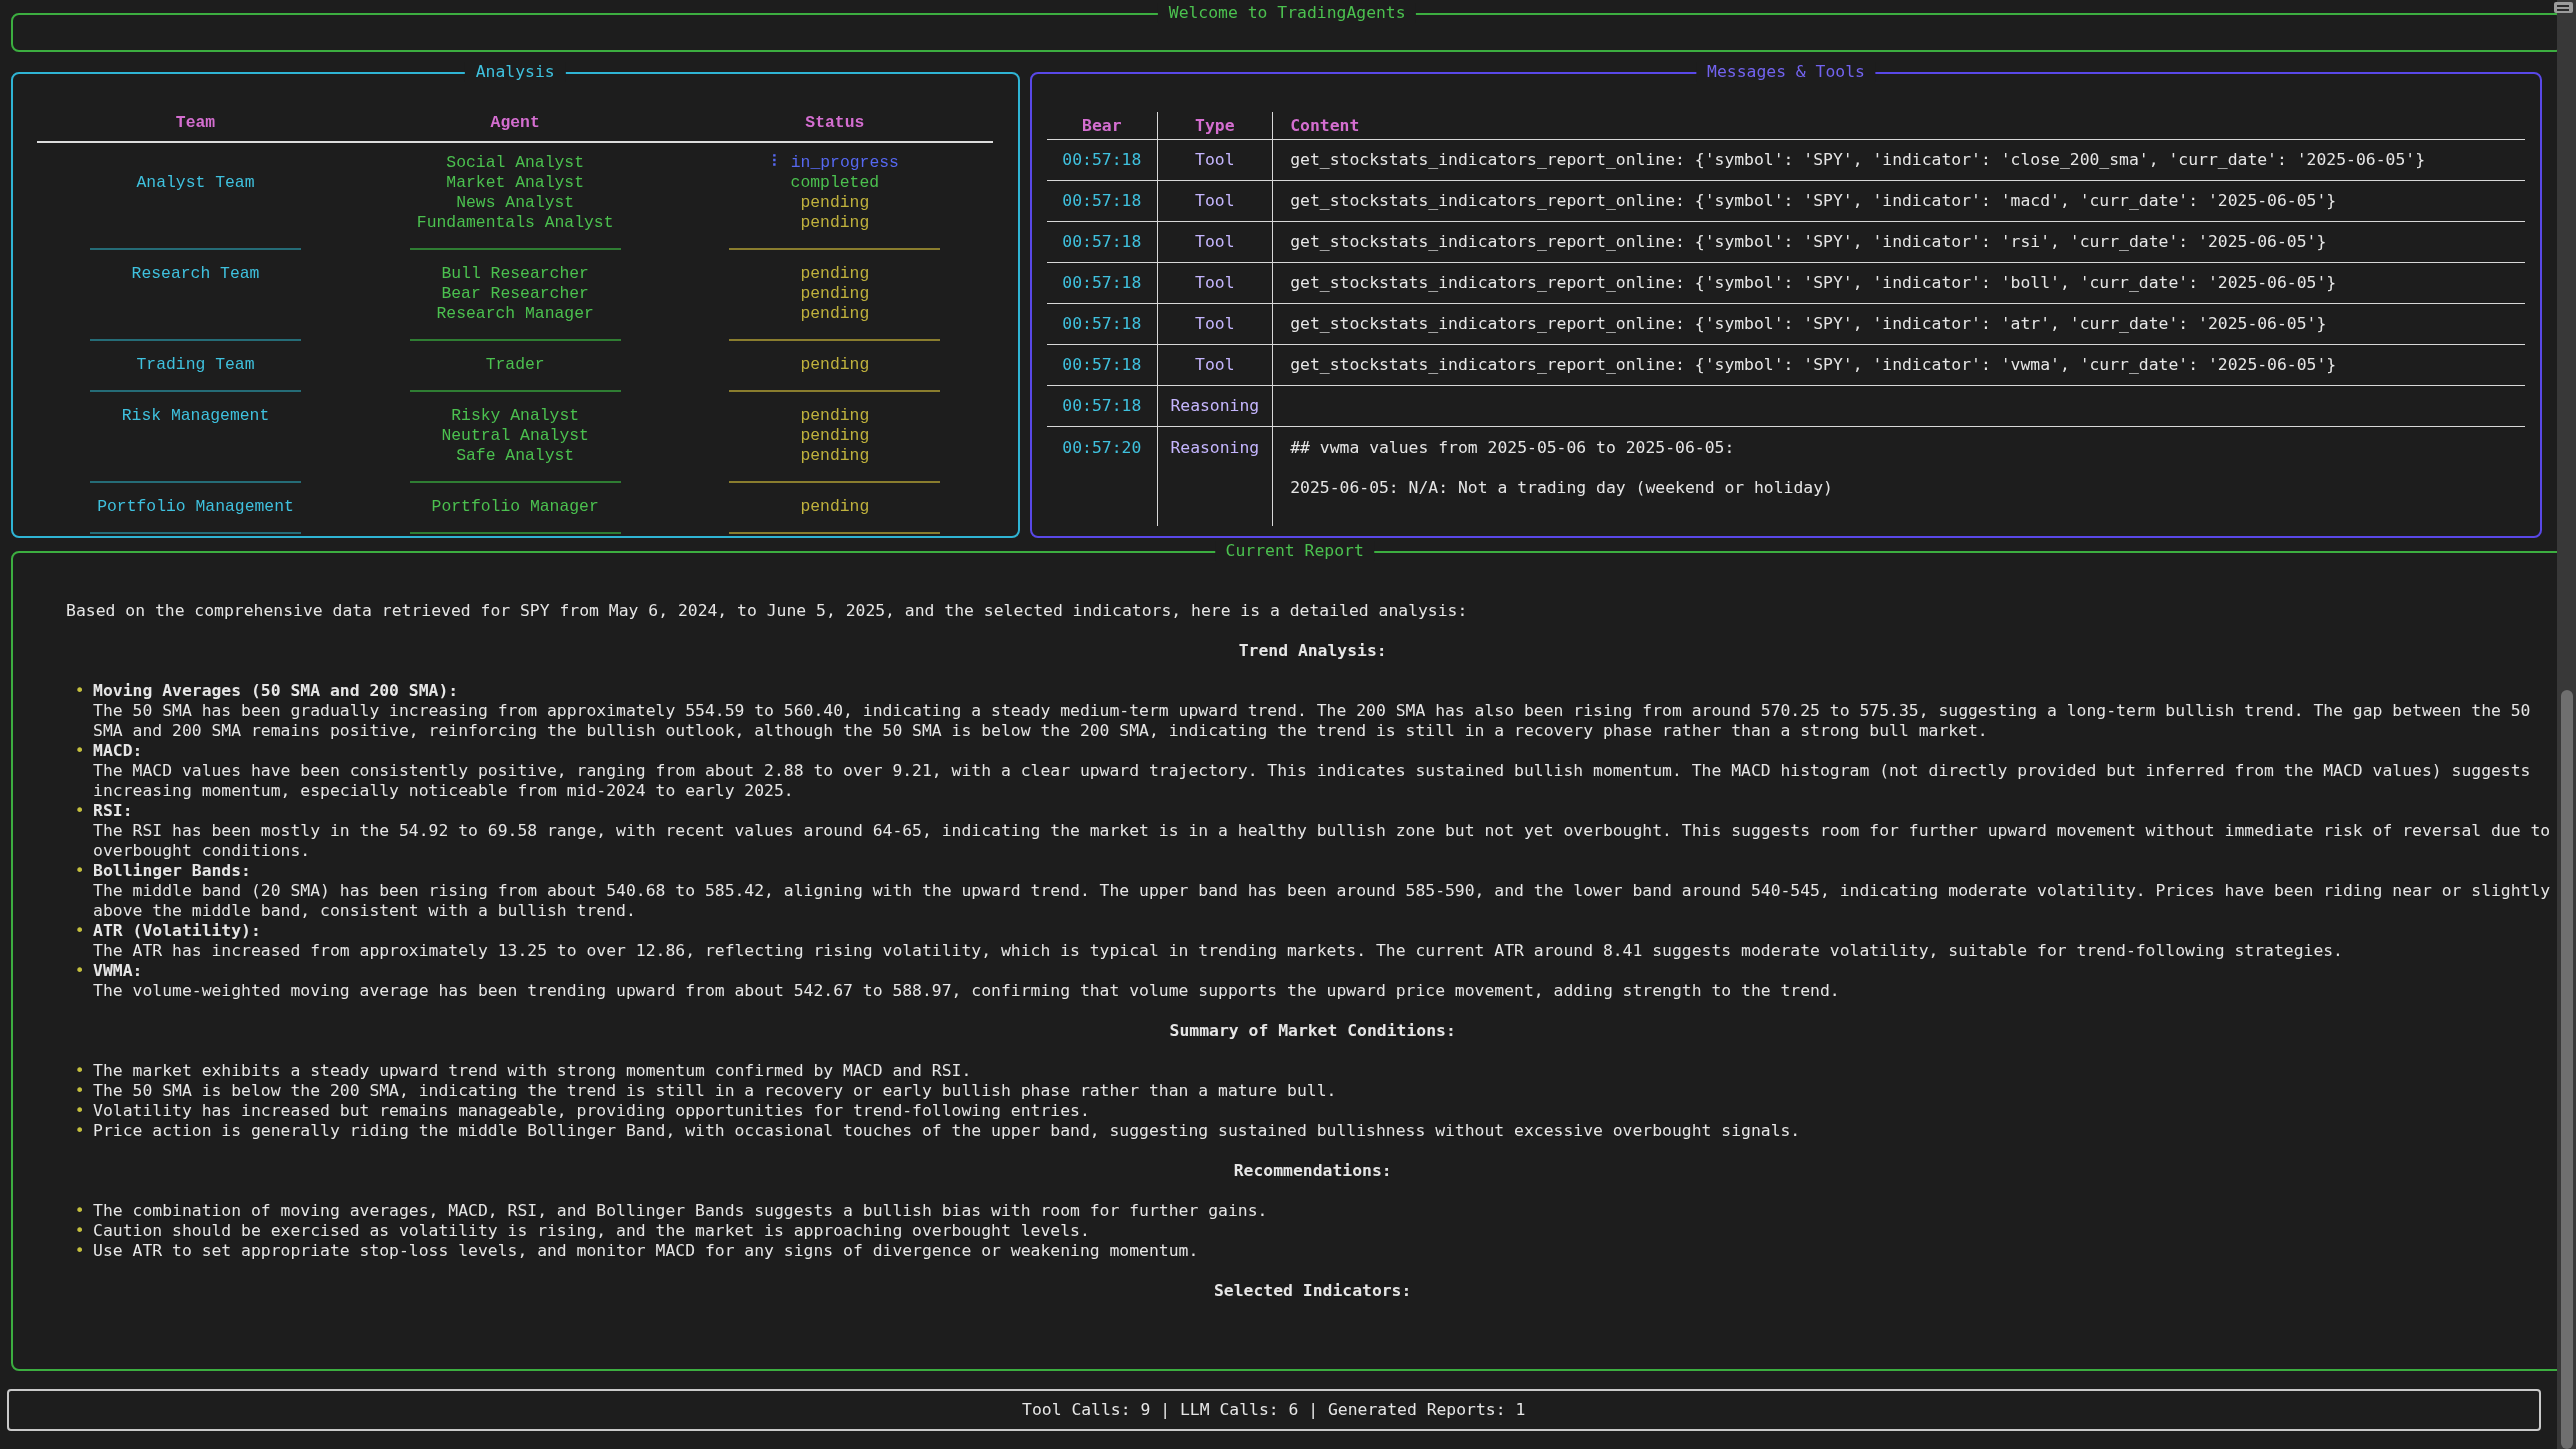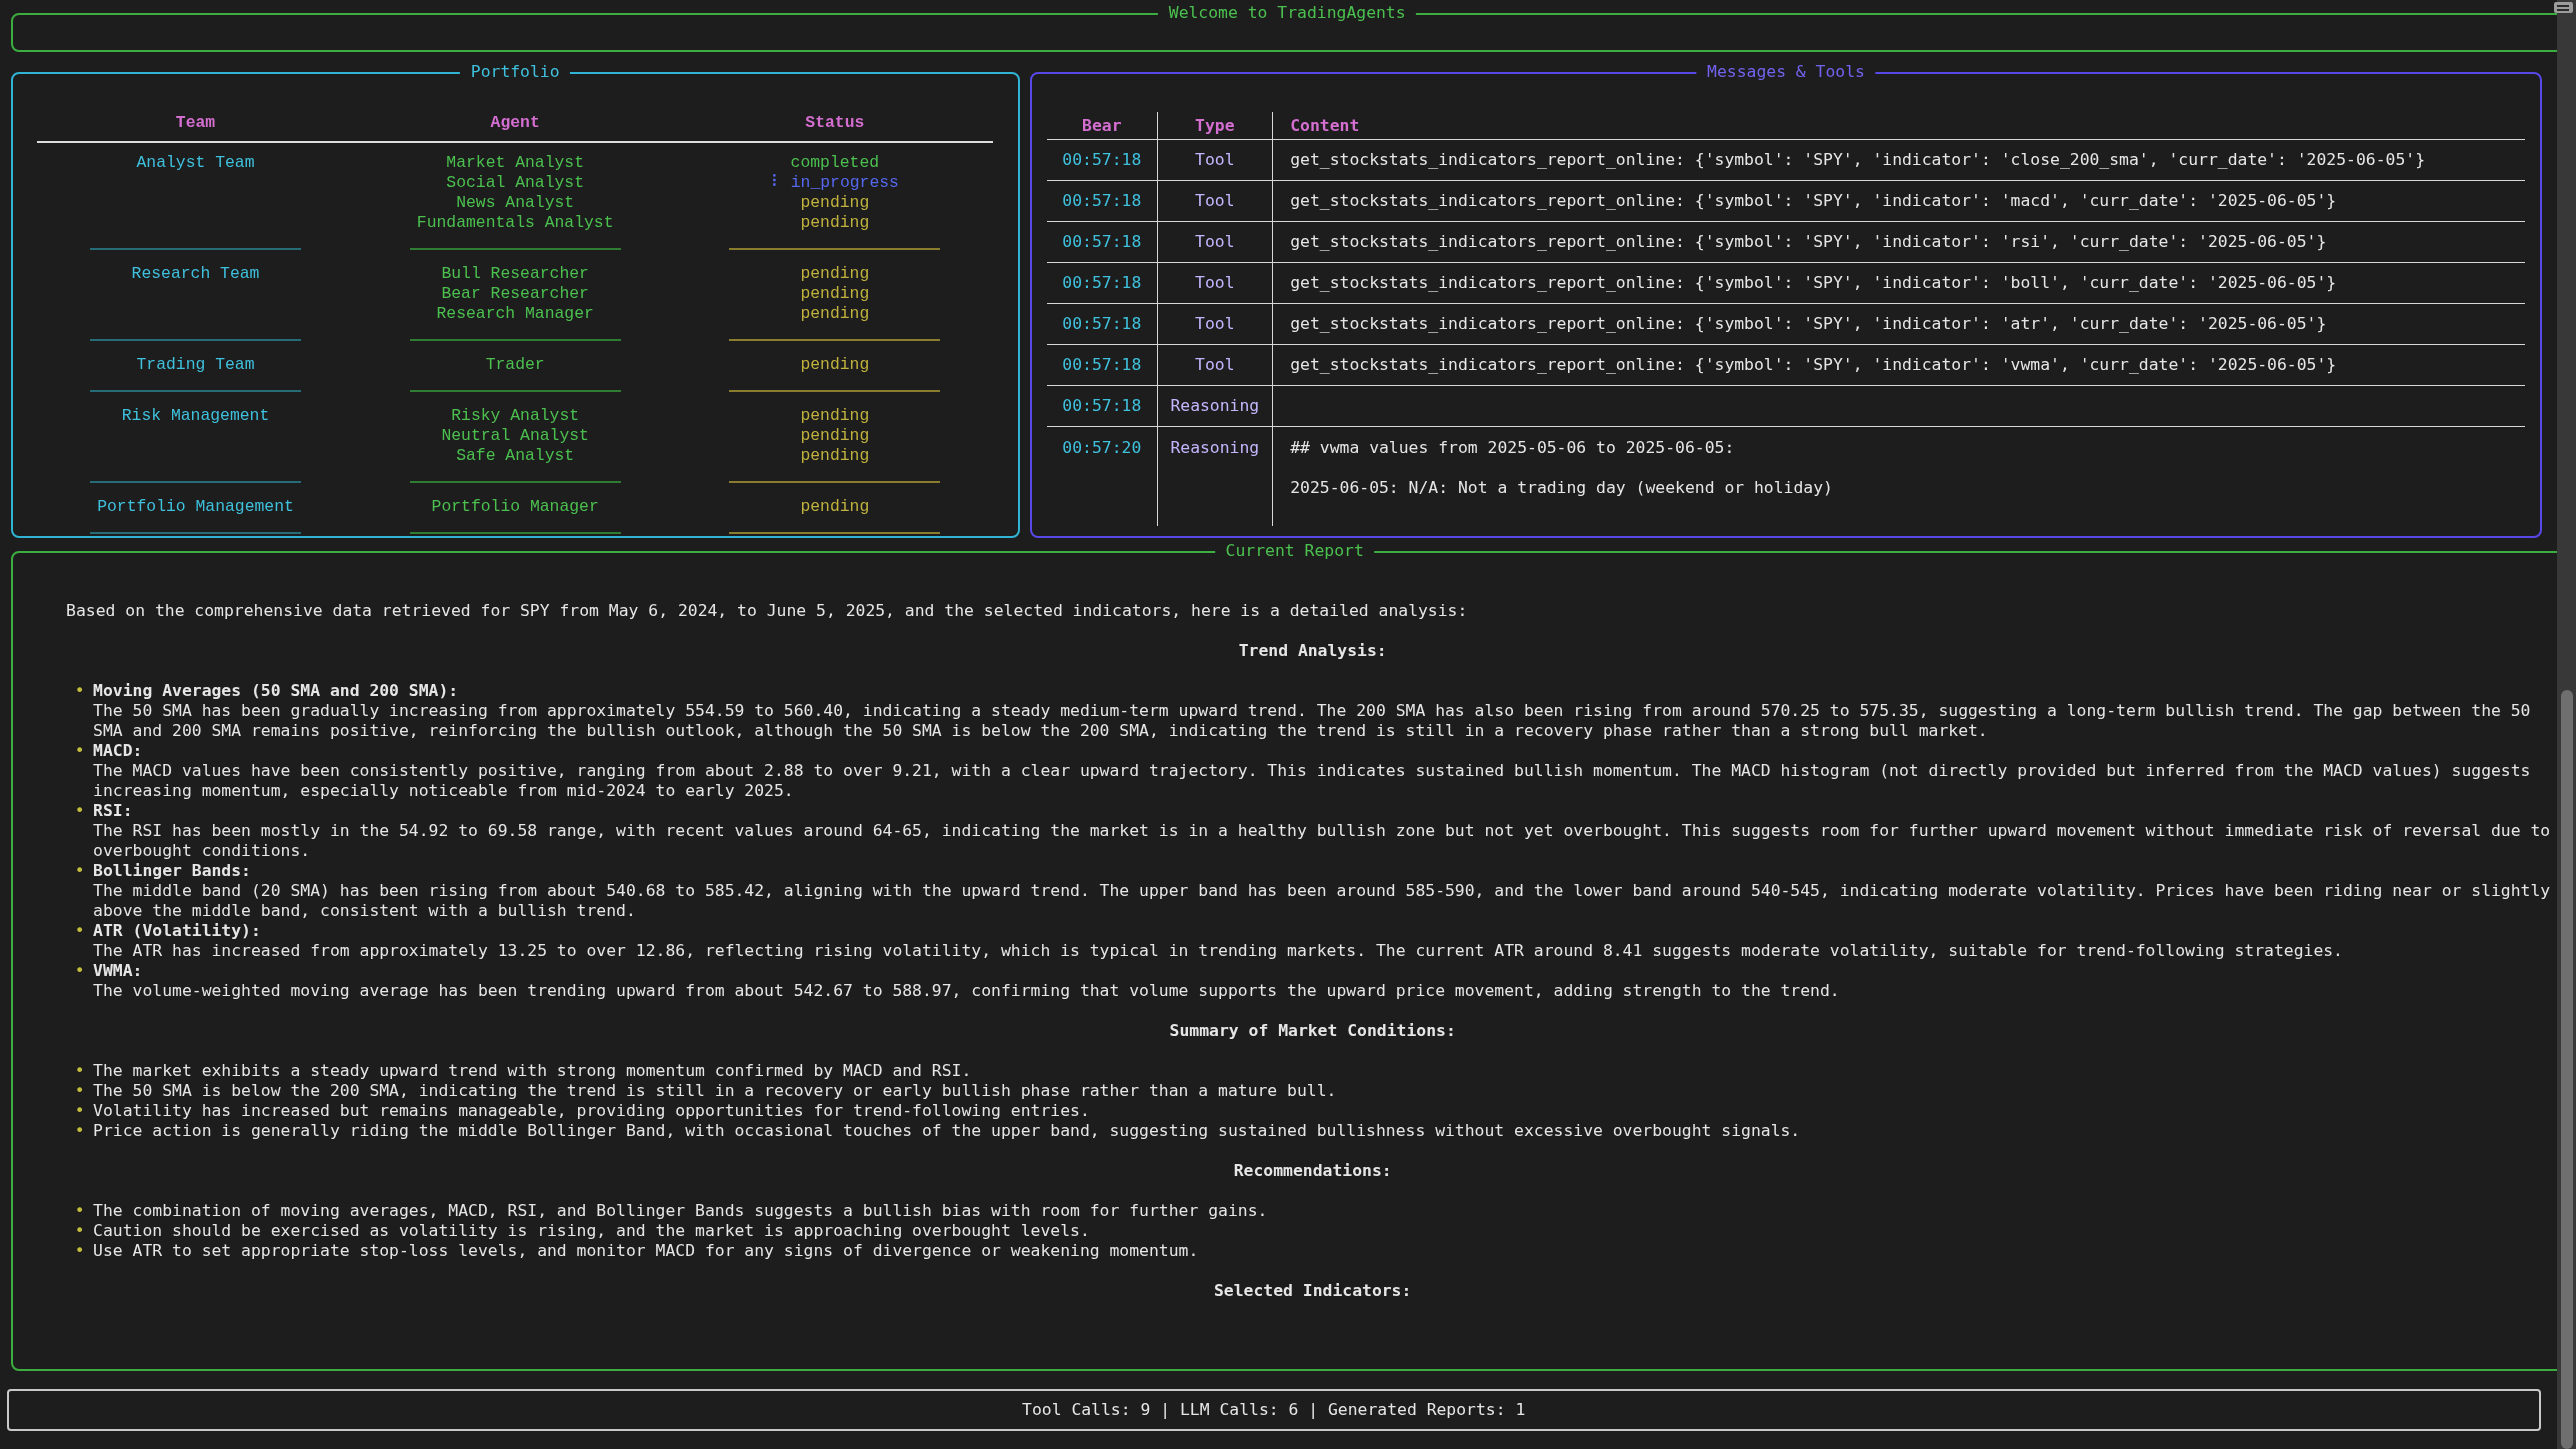--- a/index.html
+++ b/index.html
@@ -76,38 +76,38 @@
   .sb-btn i{display:block;width:12px;height:2px;background:#2b2b2b;}
 </style>
 </head>
 <body>
 
 <div class="panel" id="welcome-panel">
   <div class="panel-title">Welcome to TradingAgents</div>
 </div>
 
 <div class="panel" id="progress-panel">
-  <div class="panel-title">Portfolio</div>
+  <div class="panel-title">Analysis</div>
   <div class="ptable">
     <div class="phead">
       <div>Team</div>
       <div>Agent</div>
       <div>Status</div>
     </div>
     <div class="phead-sep"></div>
     <div>
         <div class="prow">
+          <div class="pcell team"></div>
+          <div class="pcell agent">Social Analyst</div>
+          <div class="pcell status in_progress"><span class="spinner">⠇</span><span>in_progress</span></div>
+        </div>
+        <div class="prow">
           <div class="pcell team">Analyst Team</div>
           <div class="pcell agent">Market Analyst</div>
           <div class="pcell status completed"><span>completed</span></div>
-        </div>
-        <div class="prow">
-          <div class="pcell team"></div>
-          <div class="pcell agent">Social Analyst</div>
-          <div class="pcell status in_progress"><span class="spinner">⠇</span><span>in_progress</span></div>
         </div>
         <div class="prow">
           <div class="pcell team"></div>
           <div class="pcell agent">News Analyst</div>
           <div class="pcell status pending"><span>pending</span></div>
         </div>
         <div class="prow">
           <div class="pcell team"></div>
           <div class="pcell agent">Fundamentals Analyst</div>
           <div class="pcell status pending"><span>pending</span></div>

